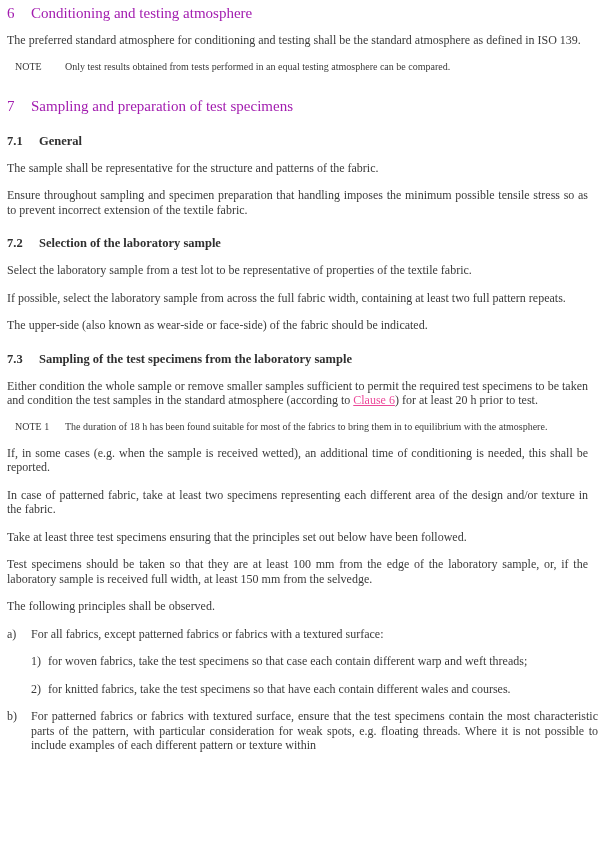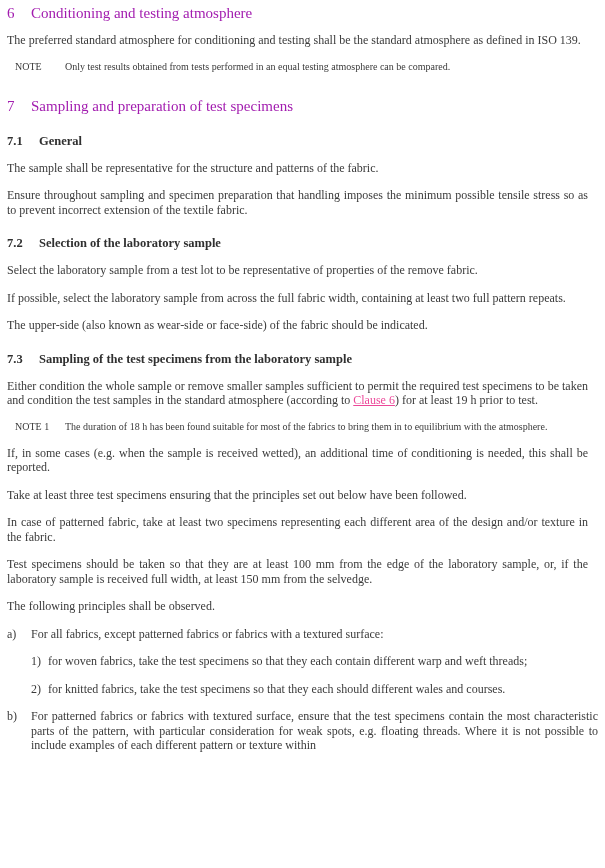--- a/index.html
+++ b/index.html
@@ -89,57 +89,57 @@
   </h2>
 
   <p class="body-p">The sample shall be representative for the structure and patterns of the fabric.</p>
 
   <p class="body-p">Ensure throughout sampling and specimen preparation that handling imposes the minimum possible tensile stress so as to prevent incorrect extension of the textile fabric.</p>
 
   <h2 class="subclause">
     <span class="num">7.2</span><span>Selection of the laboratory sample</span>
   </h2>
 
-  <p class="body-p">Select the laboratory sample from a test lot to be representative of properties of the remove fabric.</p>
+  <p class="body-p">Select the laboratory sample from a test lot to be representative of properties of the textile fabric.</p>
 
   <p class="body-p">If possible, select the laboratory sample from across the full fabric width, containing at least two full pattern repeats.</p>
 
   <p class="body-p">The upper-side (also known as wear-side or face-side) of the fabric should be indicated.</p>
 
   <h2 class="subclause">
     <span class="num">7.3</span><span>Sampling of the test specimens from the laboratory sample</span>
   </h2>
 
   <p class="body-p">
-    <span>Either condition the whole sample or remove smaller samples sufficient to permit the required test specimens to be taken and condition the test samples in the standard atmosphere (according to </span><a class="xref" href="#">Clause 6</a><span>) for at least 19 h prior to test.</span>
+    <span>Either condition the whole sample or remove smaller samples sufficient to permit the required test specimens to be taken and condition the test samples in the standard atmosphere (according to </span><a class="xref" href="#">Clause 6</a><span>) for at least 20 h prior to test.</span>
   </p>
 
   <p class="note-p">
     <span class="note-label">NOTE 1</span><span>The duration of 18 h has been found suitable for most of the fabrics to bring them in to equilibrium with the atmosphere.</span>
   </p>
 
   <p class="body-p">If, in some cases (e.g. when the sample is received wetted), an additional time of conditioning is needed, this shall be reported.</p>
 
+  <p class="body-p">In case of patterned fabric, take at least two specimens representing each different area of the design and/or texture in the fabric.</p>
+
   <p class="body-p">Take at least three test specimens ensuring that the principles set out below have been followed.</p>
-
-  <p class="body-p">In case of patterned fabric, take at least two specimens representing each different area of the design and/or texture in the fabric.</p>
 
   <p class="body-p">Test specimens should be taken so that they are at least 100 mm from the edge of the laboratory sample, or, if the laboratory sample is received full width, at least 150 mm from the selvedge.</p>
 
   <p class="body-p">The following principles shall be observed.</p>
 
   <div class="li-a">
     <span class="marker">a)</span><span>For all fabrics, except patterned fabrics or fabrics with a textured surface:</span>
   </div>
 
   <div class="li-1">
-    <span class="marker">1)</span><span>for woven fabrics, take the test specimens so that they each contain different warp and weft threads;</span>
+    <span class="marker">1)</span><span>for woven fabrics, take the test specimens so that case each contain different warp and weft threads;</span>
   </div>
 
   <div class="li-1">
-    <span class="marker">2)</span><span>for knitted fabrics, take the test specimens so that they each should different wales and courses.</span>
+    <span class="marker">2)</span><span>for knitted fabrics, take the test specimens so that have each contain different wales and courses.</span>
   </div>
 
   <div class="li-a last">
     <span class="marker">b)</span><span>For patterned fabrics or fabrics with textured surface, ensure that the test specimens contain the most characteristic parts of the pattern, with particular consideration for weak spots, e.g. floating threads. Where it is not possible to include examples of each different pattern or texture within</span>
   </div>
 
 </div>
 
 </body></html>

